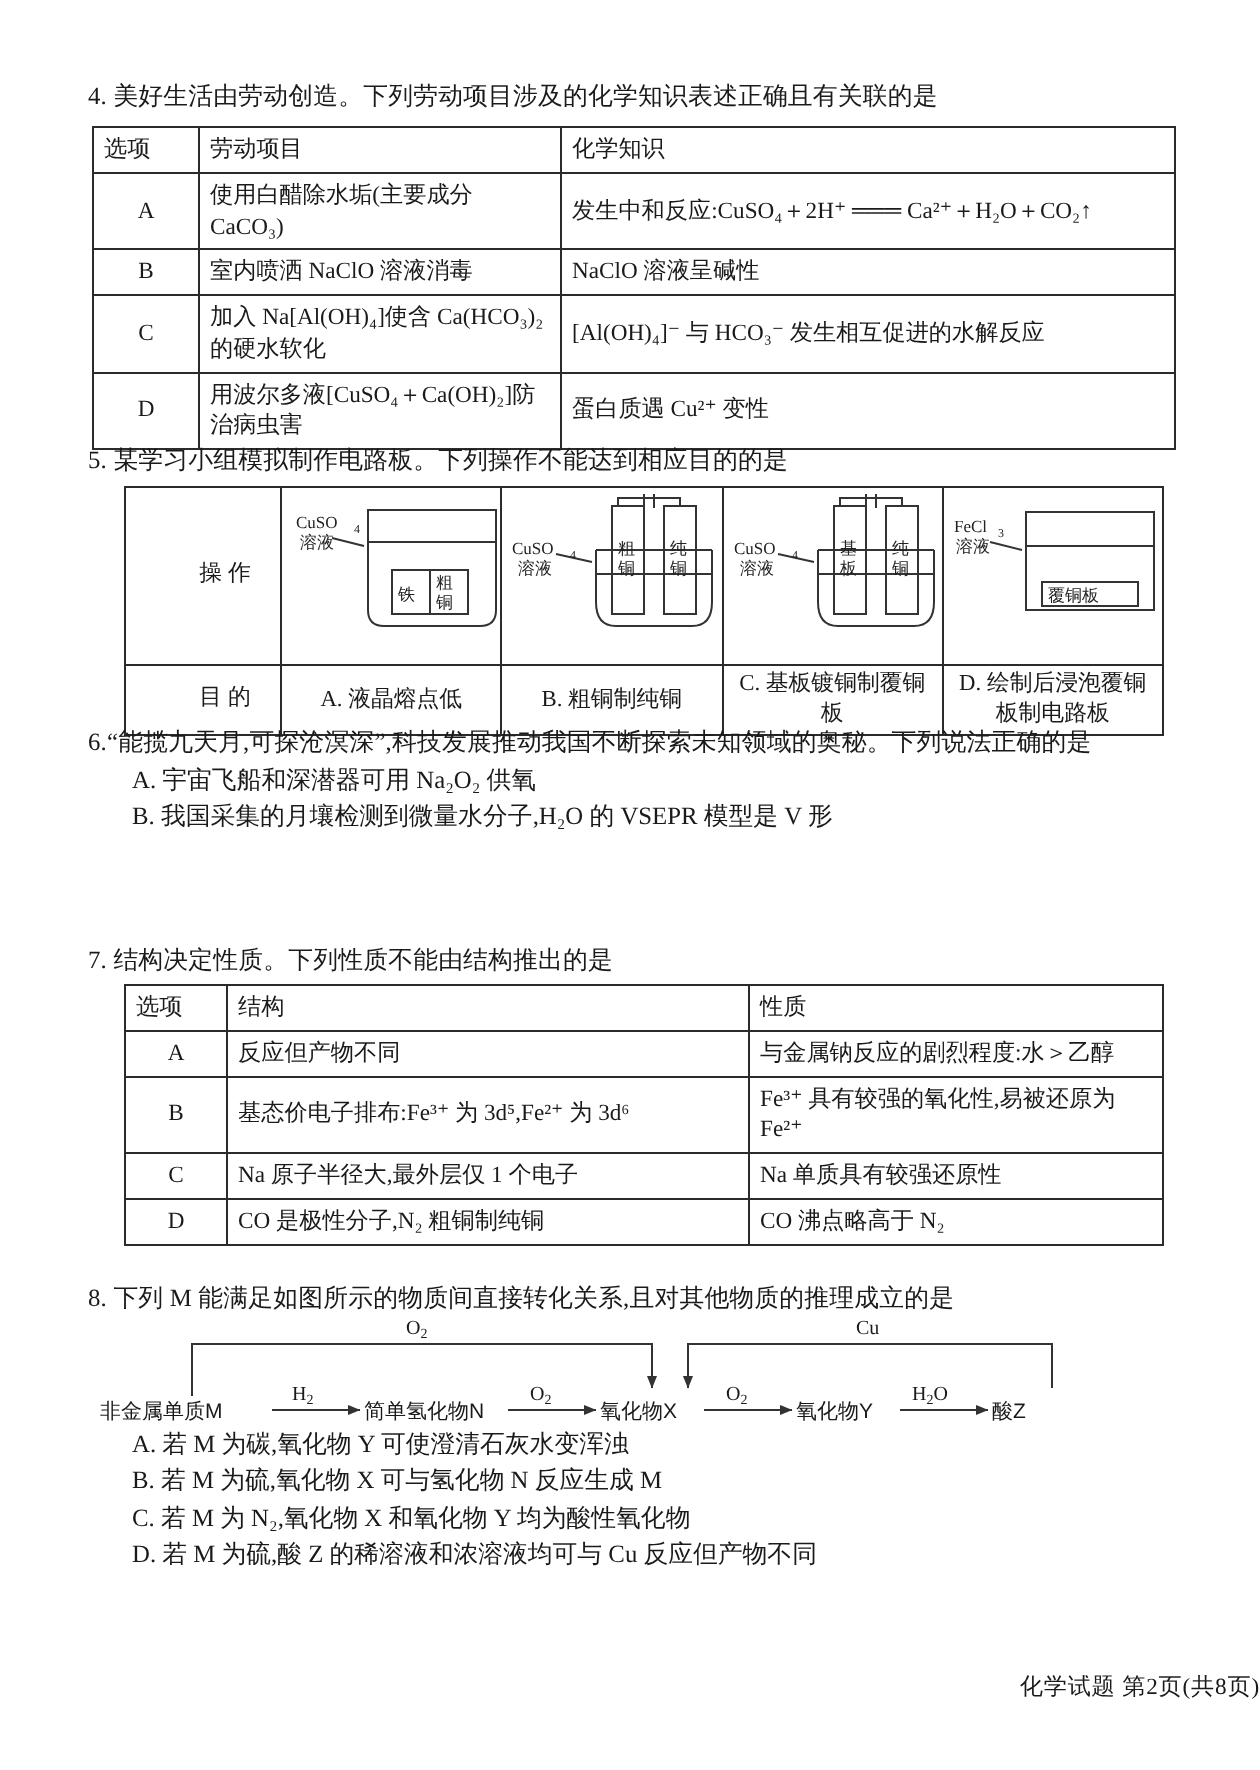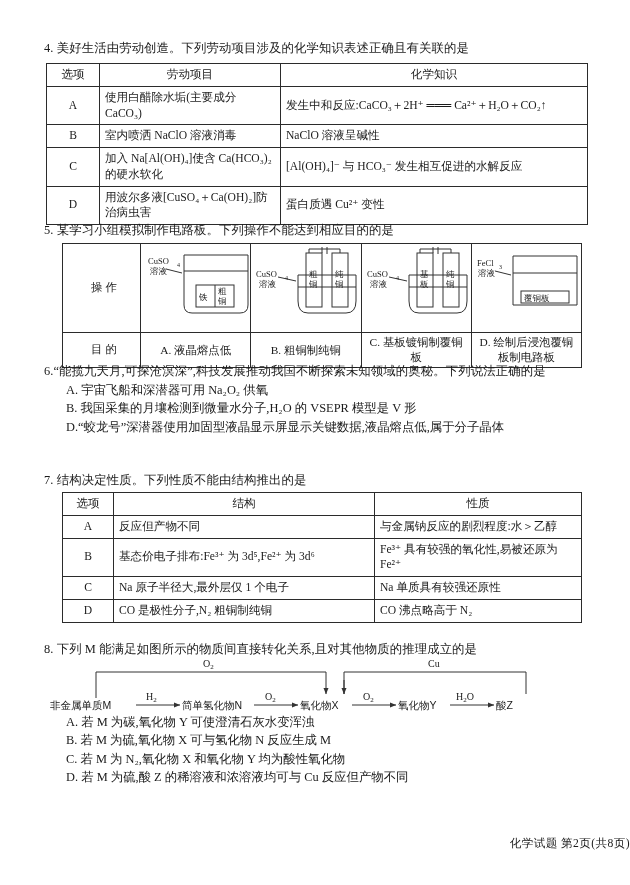--- a/index.html
+++ b/index.html
@@ -51,40 +51,40 @@
     color: #1a1a1a;
   }
   table.exam td, table.exam th {
     border: 1px solid #2b2b2b;
     padding: 3px 5px;
     vertical-align: middle;
     font-weight: normal;
   }
   .ctr { text-align: center; }
   .lft { text-align: left; }
-  .hdr { text-align: center; }
+  .hdr { text-align: left; }
 
   
   #table-q4 {
     position: absolute;
     left: 46px; top: 63px;
     width: 542px;
   }
   #table-q4 td.c-opt { width: 42px; }
   #table-q4 td.c-item { width: 170px; }
 
   
   #table-q5 {
     position: absolute;
     left: 62px; top: 243px;
     width: 520px;
     font-size: 11.4px;
   }
   #table-q5 td { padding: 2px 3px; }
-  #table-q5 .lab { width: 46px; letter-spacing: 3px; padding-left: 28px; }
+  #table-q5 .lab { width: 46px; text-align: center; letter-spacing: 3px; padding-left: 28px; }
   #table-q5 .opcell { height: 84px; vertical-align: middle; }
   #table-q5 .purpose { height: 30px; text-align: center; line-height: 1.3; }
 
   
   #table-q7 {
     position: absolute;
     left: 62px; top: 492px;
     width: 520px;
   }
   #table-q7 td.c-opt { width: 40px; }
@@ -135,21 +135,21 @@
   <table class="exam" id="table-q4">
     <tbody>
       <tr>
         <td class="c-opt hdr">选项</td>
         <td class="c-item hdr">劳动项目</td>
         <td class="hdr">化学知识</td>
       </tr>
       <tr>
         <td class="c-opt ctr">A</td>
         <td class="c-item lft">使用白醋除水垢(主要成分 CaCO₃)</td>
-        <td class="lft">发生中和反应:CaCO₃＋2H⁺ ═══ Ca²⁺＋H₂O＋CO₂↑</td>
+        <td class="lft">发生中和反应:CuSO₄＋2H⁺ ═══ Ca²⁺＋H₂O＋CO₂↑</td>
       </tr>
       <tr>
         <td class="c-opt ctr">B</td>
         <td class="c-item lft">室内喷洒 NaClO 溶液消毒</td>
         <td class="lft">NaClO 溶液呈碱性</td>
       </tr>
       <tr>
         <td class="c-opt ctr">C</td>
         <td class="c-item lft">加入 Na[Al(OH)₄]使含 Ca(HCO₃)₂ 的硬水软化</td>
         <td class="lft">[Al(OH)₄]⁻ 与 HCO₃⁻ 发生相互促进的水解反应</td>
@@ -266,21 +266,20 @@
         <td class="purpose">C. 基板镀铜制覆铜板</td>
         <td class="purpose">D. 绘制后浸泡覆铜板制电路板</td>
       </tr>
     </tbody>
   </table>
 
   <div id="q6-block">
     <div class="qline qstem">6.“能揽九天月,可探沧溟深”,科技发展推动我国不断探索未知领域的奥秘。下列说法正确的是</div>
     <div class="opt">A. 宇宙飞船和深潜器可用 Na₂O₂ 供氧</div>
     <div class="opt">B. 我国采集的月壤检测到微量水分子,H₂O 的 VSEPR 模型是 V 形</div>
-    <div class="opt">D.“蛟龙号”深潜器使用加固型液晶显示屏显示关键数据,液晶熔点低,属于分子晶体</div>
   </div>
 
   <div class="qline qstem" id="q7-stem">7. 结构决定性质。下列性质不能由结构推出的是</div>
 
   <table class="exam" id="table-q7">
     <tbody>
       <tr>
         <td class="c-opt hdr">选项</td>
         <td class="c-struct hdr">结构</td>
         <td class="hdr">性质</td>

